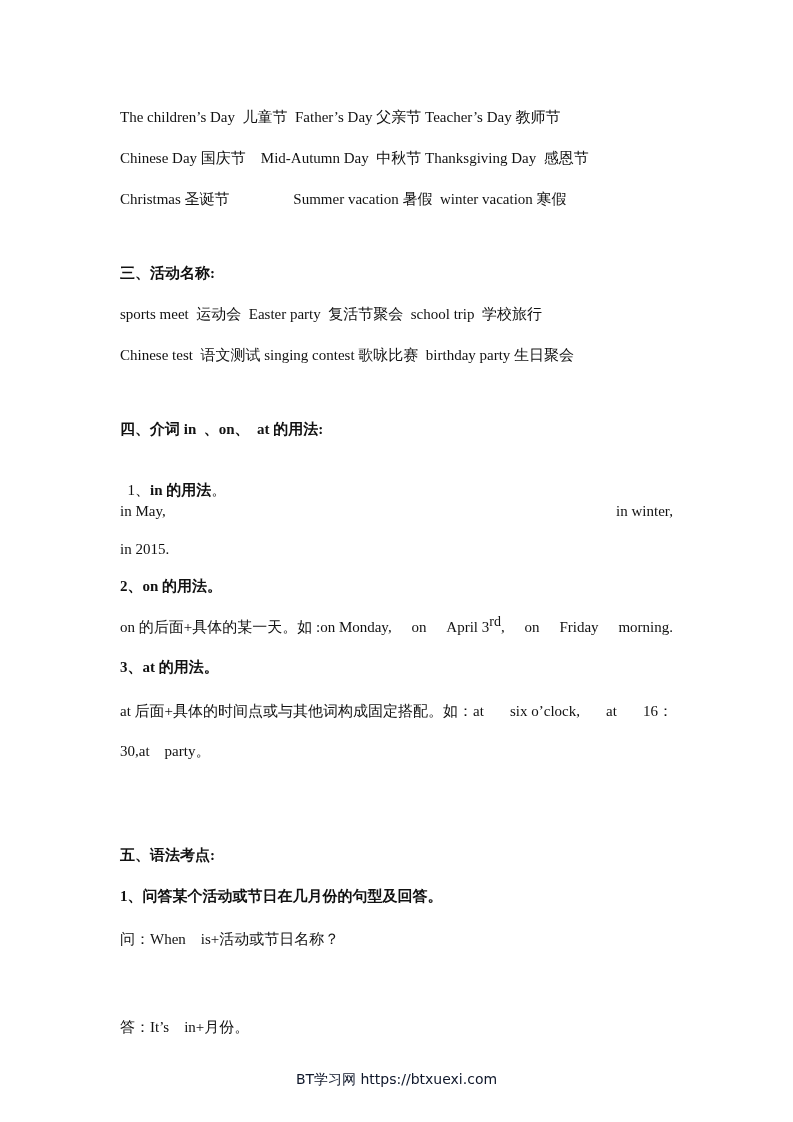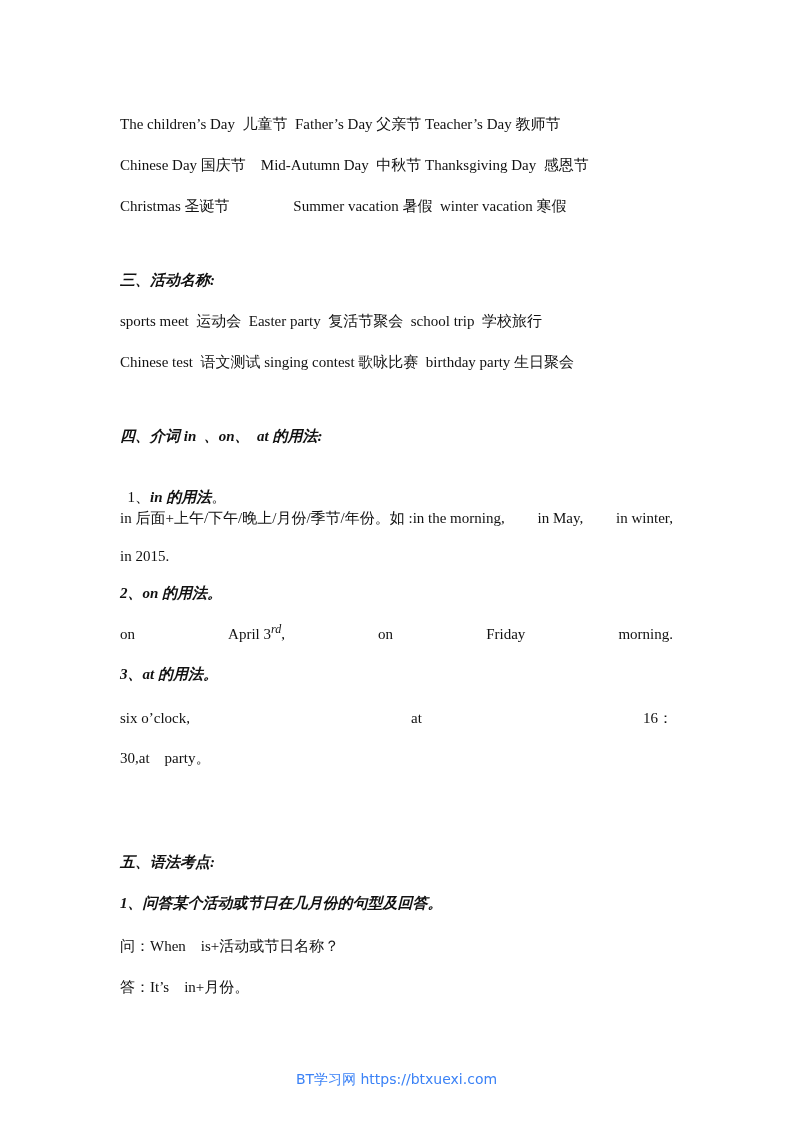--- a/index.html
+++ b/index.html
@@ -3,69 +3,70 @@
 <meta charset="utf-8">
 <style>
   html, body { margin: 0; padding: 0; background: #ffffff; }
   body {
     width: 793px; height: 1122px; position: relative; overflow: hidden;
     font-family: "Liberation Serif", "DejaVu Serif", serif;
     color: #111111;
   }
   .line {
     position: absolute; left: 120px;
-    font-size: 15px; line-height: 20px; white-space: pre; margin-top: 7px;
+    font-size: 15px; line-height: 20px; white-space: pre;
   }
-  .bold { font-weight: bold; font-style: italic; }
+  .bold { font-weight: bold; }
   .justify-line { width: 553px; display: flex; justify-content: space-between; white-space: pre; }
-  sup { font-size: 12px; line-height: 0; vertical-align: 6px; font-style: italic; }
+  sup { font-size: 14px; line-height: 0; vertical-align: 6px; }
   .footer {
     position: absolute; top: 1071px; left: 0; width: 793px; text-align: center;
     font-family: "DejaVu Sans", "Liberation Sans", sans-serif;
-    font-size: 14px; color: #3b82f6;
+    font-size: 14px; color: #0f172a;
   }
 </style>
 </head>
 <body>
 
 <div class="line" style="top:107px">The children’s Day  儿童节  Father’s Day 父亲节 Teacher’s Day 教师节</div>
 <div class="line" style="top:148px">Chinese Day 国庆节    Mid-Autumn Day  中秋节 Thanksgiving Day  感恩节</div>
 <div class="line" style="top:189px">Christmas 圣诞节                 Summer vacation 暑假  winter vacation 寒假</div>
 
 <div class="line bold" style="top:263px">三、活动名称:</div>
 <div class="line" style="top:304px">sports meet  运动会  Easter party  复活节聚会  school trip  学校旅行</div>
 <div class="line" style="top:345px">Chinese test  语文测试 singing contest 歌咏比赛  birthday party 生日聚会</div>
 
 <div class="line bold" style="top:419px">四、介词 in  、on、  at 的用法:</div>
 
 <div class="line" style="top:460px">
   <span>1、</span><span class="bold">in 的用法</span><span>。</span>
 </div>
 <div class="line justify-line" style="top:501px">
-  <span>in 后面+上午/下午/晚上/月份/季节/年份。如 :in the morning,</span>
   <span>in May,</span>
   <span>in winter,</span>
 </div>
 <div class="line" style="top:539px">in 2015.</div>
 
 <div class="line bold" style="top:576px">2、on 的用法。</div>
 <div class="line justify-line" style="top:617px">
+  <span>on 的后面+具体的某一天。如 :on Monday,</span>
   <span>on</span>
   <span><span>April 3</span><sup>rd</sup><span>,</span></span>
   <span>on</span>
   <span>Friday</span>
   <span>morning.</span>
 </div>
 
 <div class="line bold" style="top:657px">3、at 的用法。</div>
 <div class="line justify-line" style="top:701px">
+  <span>at 后面+具体的时间点或与其他词构成固定搭配。如：at</span>
   <span>six o’clock,</span>
   <span>at</span>
   <span>16：</span>
 </div>
 <div class="line" style="top:741px">30,at    party。</div>
 
 <div class="line bold" style="top:845px">五、语法考点:</div>
 <div class="line bold" style="top:886px">1、问答某个活动或节日在几月份的句型及回答。</div>
 <div class="line" style="top:929px">问：When    is+活动或节日名称？</div>
-<div class="line" style="top:970px">答：It’s    in+月份。</div>
+<div class="line" style="top:1017px">答：It’s    in+月份。</div>
 
 <div class="footer">BT学习网 https://btxuexi.com</div>
 
 </body></html>

